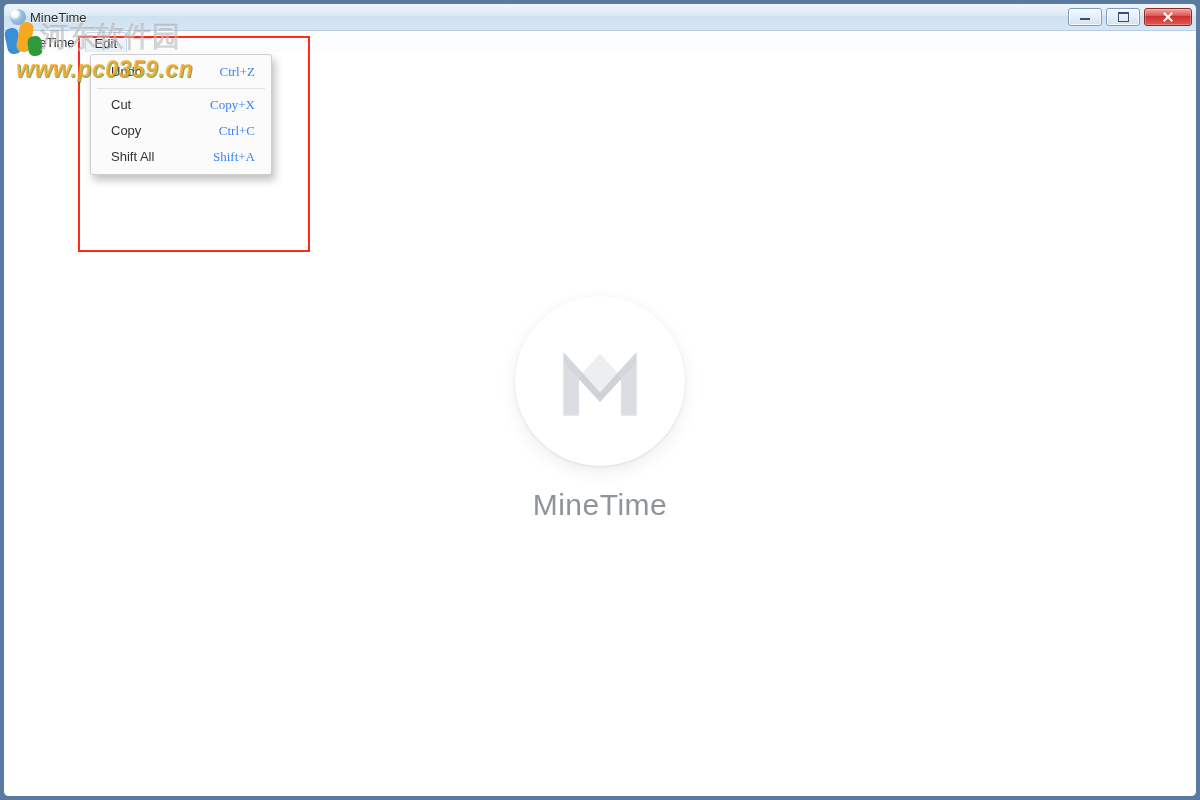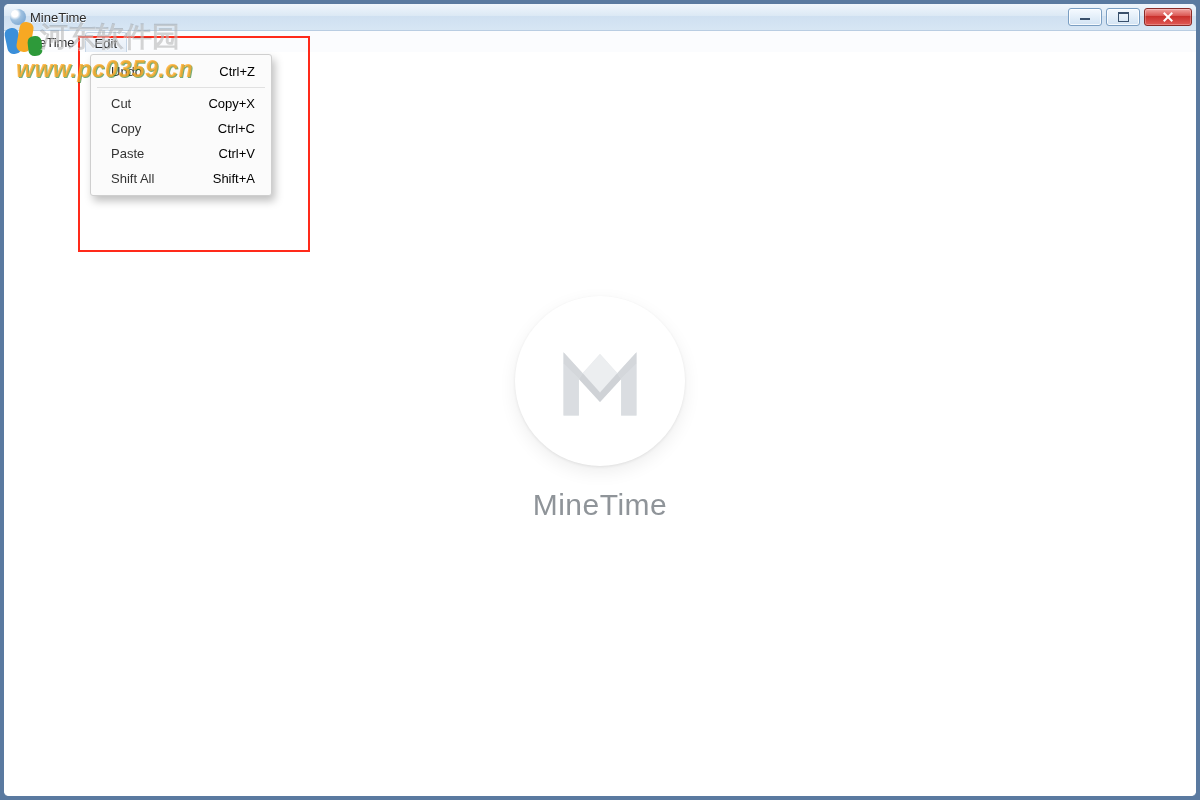--- a/index.html
+++ b/index.html
@@ -111,21 +111,21 @@
     box-shadow: 3px 5px 9px rgba(0,0,0,0.25);
     padding: 4px 2px;
     z-index: 20;
   }
   .dropdown .row {
     display: flex;
     padding: 5px 14px 5px 18px;
     color: #333;
   }
   .dropdown .row .lbl { flex: 1 1 auto; }
-  .dropdown .row .accel { color: #000000; }
+  .dropdown .row .accel { color: #3b82f6; font-family: Liberation Serif, serif; }
   .dropdown .sep {
     height: 1px; margin: 3px 4px;
     background: #e1e1e1;
   }
 
   .red-annot {
     position: absolute;
     left: 74px; top: 32px;
     width: 228px; height: 212px;
     border: 2px solid #ff2a1a;
@@ -245,24 +245,20 @@
     <div class="sep"></div>
     <div class="row">
       <span class="lbl">Cut</span>
       <span class="accel">Copy+X</span>
     </div>
     <div class="row">
       <span class="lbl">Copy</span>
       <span class="accel">Ctrl+C</span>
     </div>
     <div class="row">
-      <span class="lbl">Paste</span>
-      <span class="accel">Ctrl+V</span>
-    </div>
-    <div class="row">
       <span class="lbl">Shift All</span>
       <span class="accel">Shift+A</span>
     </div>
   </div>
 
   <div class="red-annot"></div>
 
 </div>
 
 <div class="watermark wm-logo">

